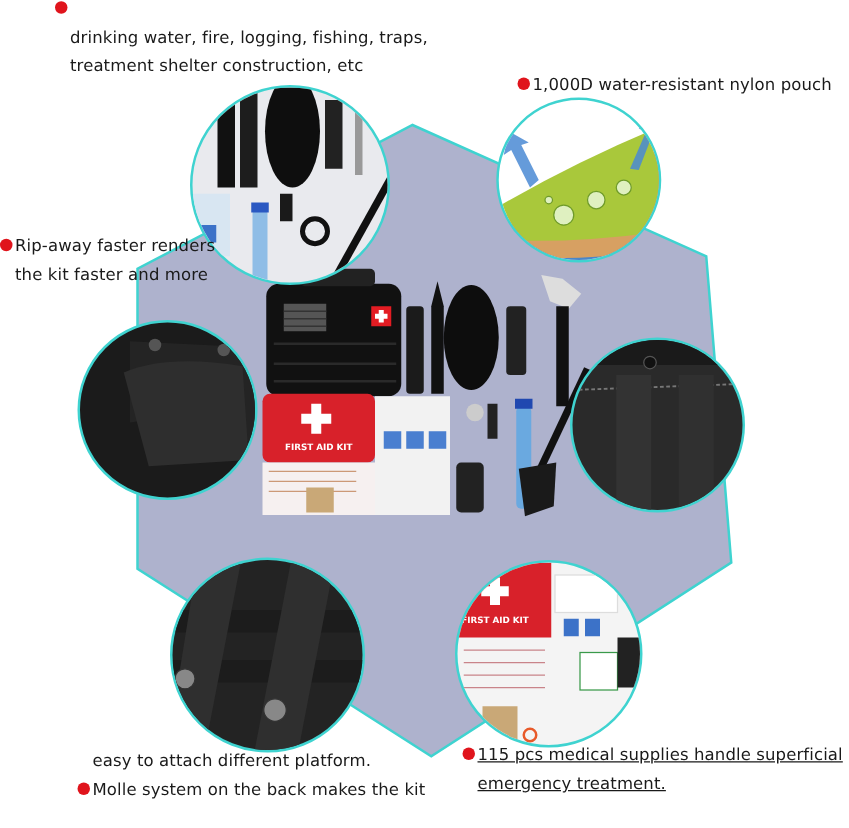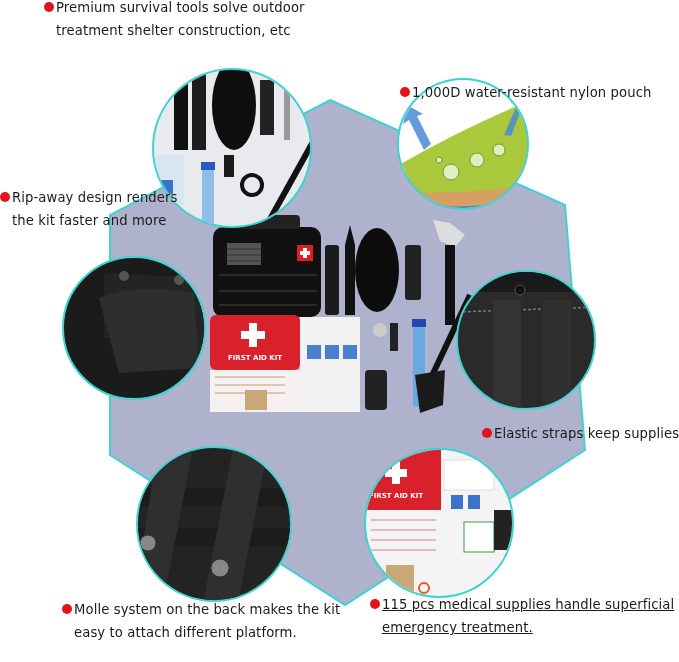--- a/index.html
+++ b/index.html
@@ -156,38 +156,38 @@
         <line x1="5" y1="100" x2="70" y2="100"></line>
       </g>
     <rect x="98" y="72" width="30" height="30" fill="#fff" stroke="#3a9a4a"></rect>
     <rect x="20" y="115" width="28" height="30" fill="#c9a877"></rect>
     <circle cx="58" cy="138" r="5" fill="none" stroke="#e85a2a" stroke-width="2"></circle>
     <rect x="128" y="60" width="22" height="40" fill="#222"></rect>
   </svg>
 </div>
 
 <div class="callout" style="left:44px; top:-4px;">
-  <span class="line"><span class="bullet"></span><span>Premium survival tools solve outdoor</span></span>
+  <span class="line"><span class="bullet"></span></span>
+  <span class="line indent">drinking water, fire, logging, fishing, traps,</span>
   <span class="line indent">treatment shelter construction, etc</span>
 </div>
 
-<div class="callout" style="left:400px; top:57px;margin-top:24px;">
+<div class="callout" style="left:414px; top:57px;">
   <span class="line"><span class="bullet"></span><span>1,000D water-resistant nylon pouch</span></span>
 </div>
 
 <div class="callout" style="left:0px; top:186px;">
-  <span class="line"><span class="bullet"></span><span>Rip-away design renders</span></span>
+  <span class="line"><span class="bullet"></span><span>Rip-away faster renders</span></span>
   <span class="line indent">the kit faster and more</span>
 </div>
 
 <div class="callout" style="left:482px; top:422px;">
-  <span class="line"><span class="bullet"></span><span>Elastic straps keep supplies</span></span>
 </div>
 
 <div class="callout" style="left:62px; top:598px;">
+  <span class="line indent">easy to attach different platform.</span>
   <span class="line"><span class="bullet"></span><span>Molle system on the back makes the kit</span></span>
-  <span class="line indent">easy to attach different platform.</span>
 </div>
 
 <div class="callout" style="left:370px; top:593px;text-decoration:underline;">
   <span class="line"><span class="bullet"></span><span>115 pcs medical supplies handle superficial</span></span>
   <span class="line indent">emergency treatment.</span>
 </div>
 
 </body></html>

